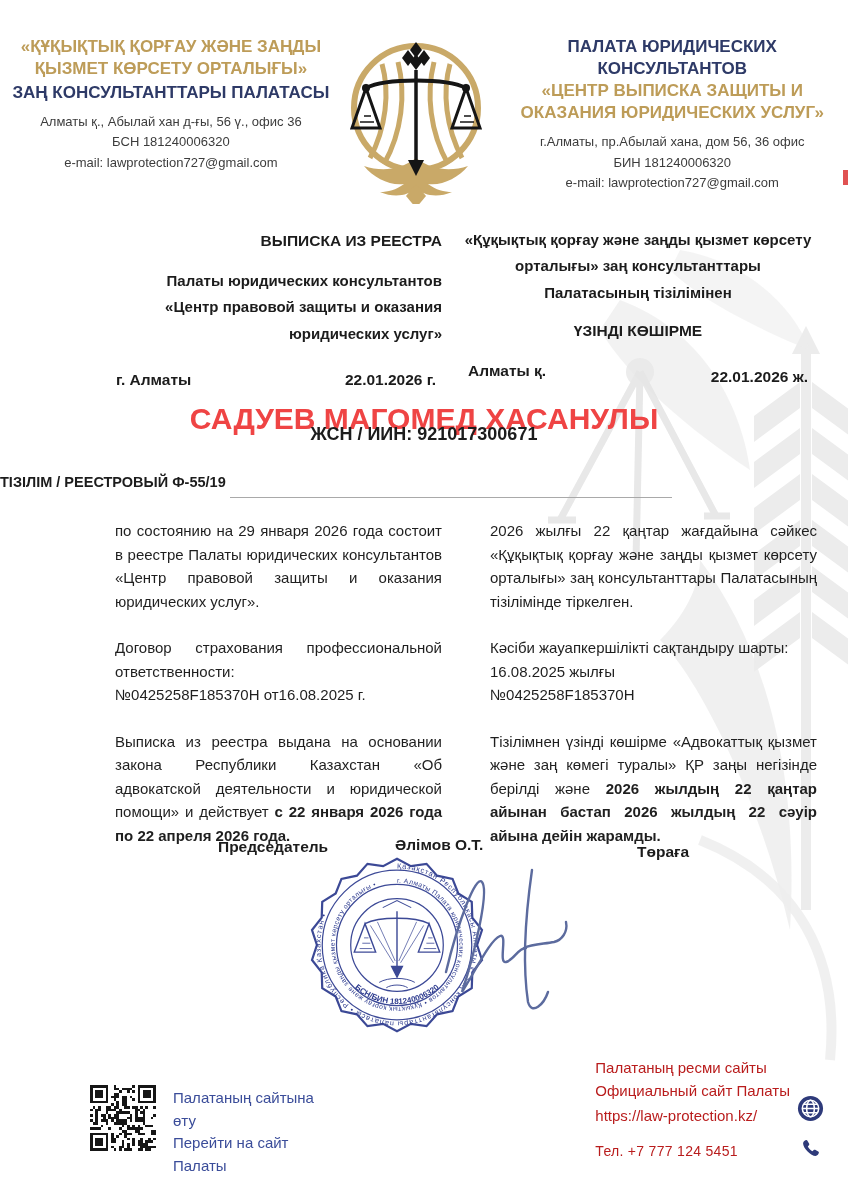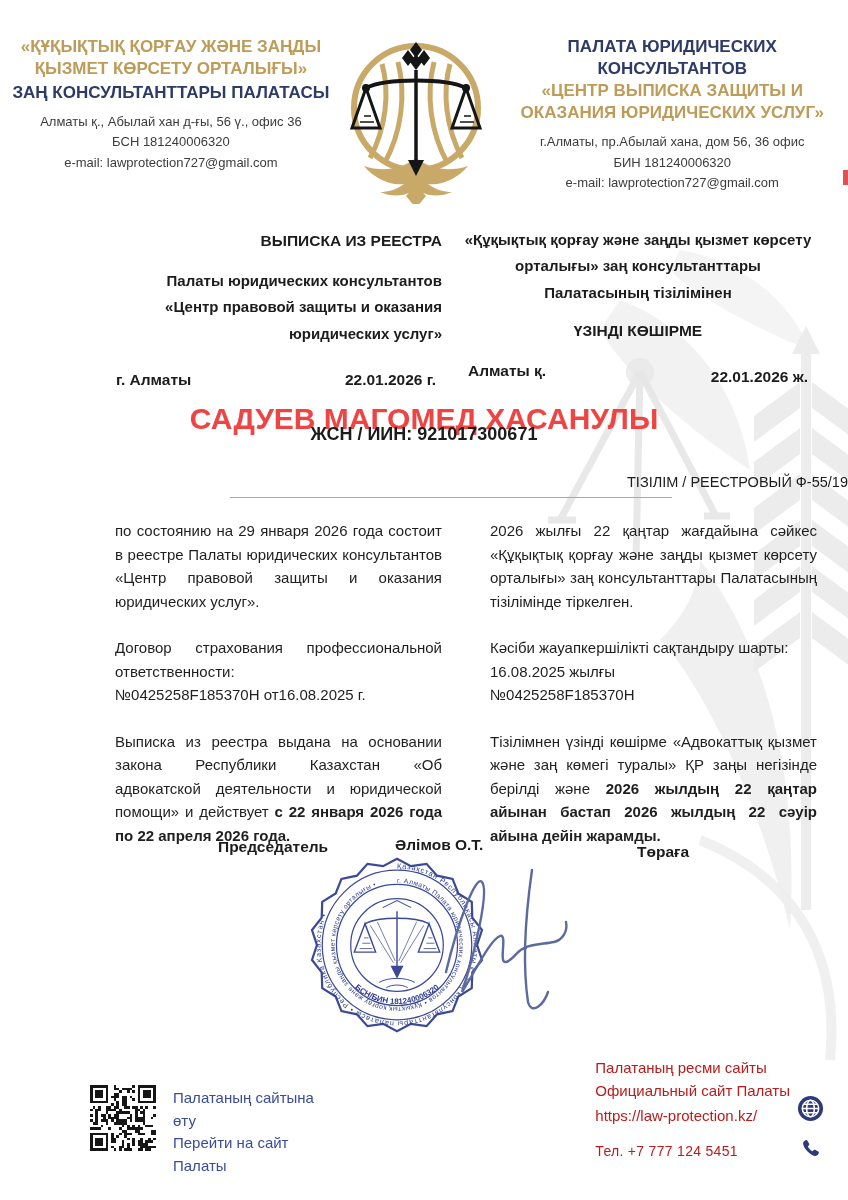--- a/index.html
+++ b/index.html
@@ -25,21 +25,21 @@
   .intro-sub{margin-top:18px;line-height:1.75;}
   .intro-sub2{line-height:1.75;}
   .intro-head2{margin-top:16px;}
   .daterow{display:flex;justify-content:space-between;font-size:15.5px;margin-top:24px;padding:0 6px;}
   .intro-right .daterow{margin-top:22px;align-items:flex-end;}
   .intro-right .date{position:relative;top:6px;}
 
   
   .person-name{position:absolute;top:402px;left:0;right:0;text-align:center;font-size:30px;font-weight:bold;color:#ef4444;}
   .person-iin{position:absolute;top:424px;left:0;right:0;text-align:center;font-size:18px;font-weight:bold;}
-  .person-reg{position:absolute;top:474px;left:0;right:0;text-align:right;font-size:14.5px;font-weight:normal;}
+  .person-reg{position:absolute;top:474px;left:0;right:0;text-align:left;font-size:14.5px;font-weight:bold;}
   .divider{position:absolute;top:497px;left:230px;width:442px;border-top:1px solid #a9a9a9;}
 
   
   .body-col{position:absolute;top:519px;width:327px;font-size:15px;line-height:1.57;text-align:justify;color:#1f1f1f;}
   .body-left{left:115px;}
   .body-right{left:490px;}
   .body-col p{margin:0 0 23px 0;}
   .body-col .tight{margin:0;}
   .body-col .gap-top{margin-top:23px;}
 

